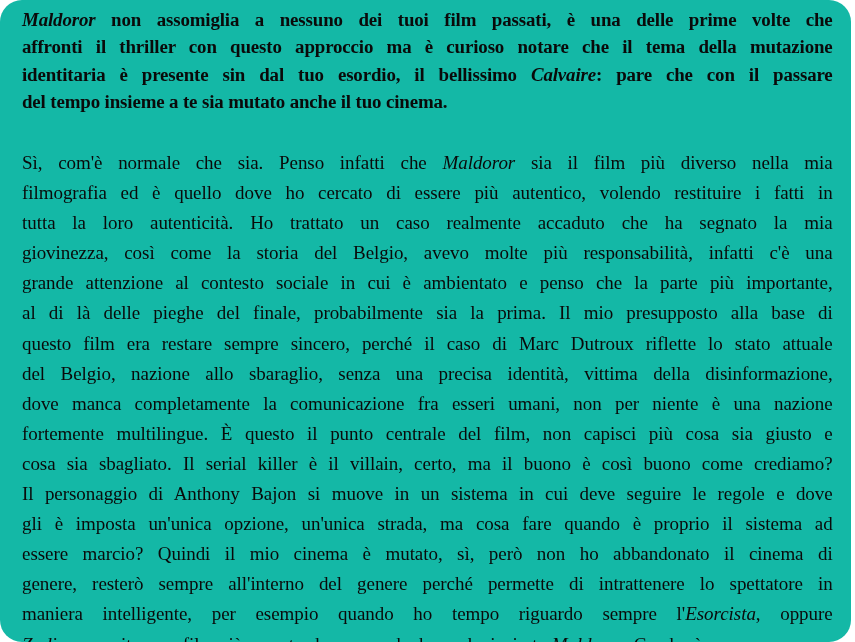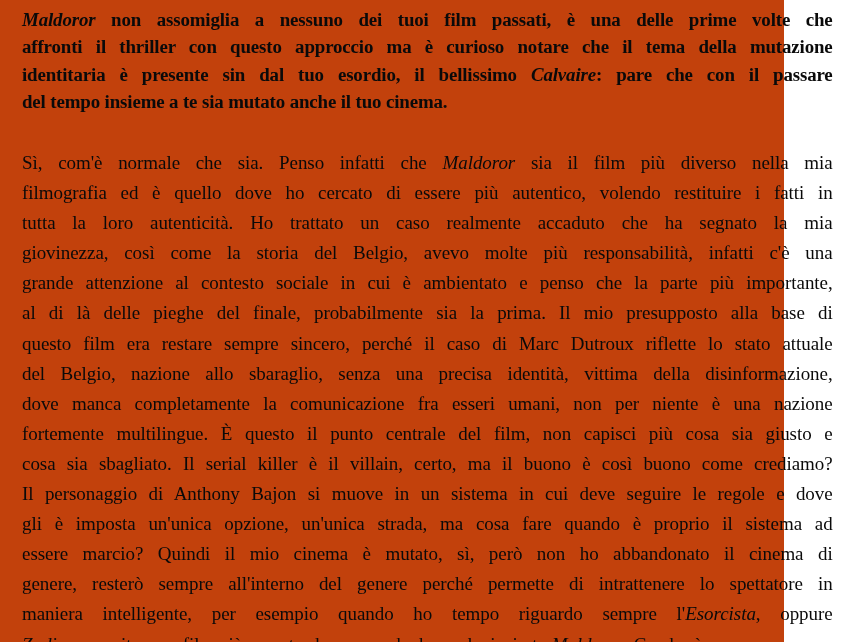--- a/index.html
+++ b/index.html
@@ -10,24 +10,25 @@
   body {
     width: 855px;
     height: 642px;
     overflow: hidden;
     font-family: "Liberation Serif", "DejaVu Serif", serif;
     color: #0a0a0a;
     -webkit-font-smoothing: antialiased;
   }
   #page {
     position: relative;
-    width: 784px;
+    width: 851px;
     height: 642px;
-    background: #c2410c;
+    background: #14b8a6;
     box-sizing: border-box;
+    border-radius: 22px;
   }
   .col {
     position: absolute;
     left: 22px;
     width: 811px;
   }
   
   .question {
     top: 6px;
     font-family: "Liberation Serif", "DejaVu Serif", serif;

